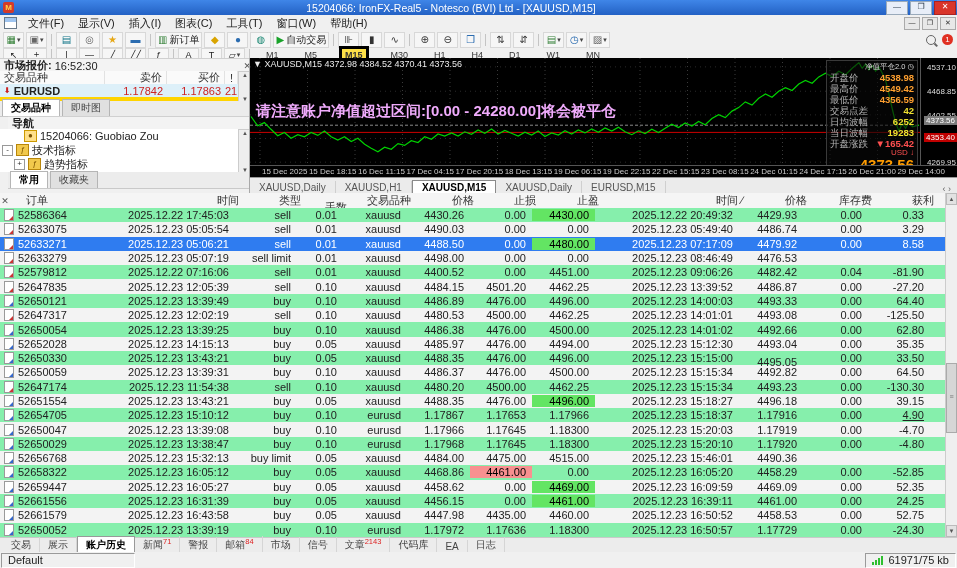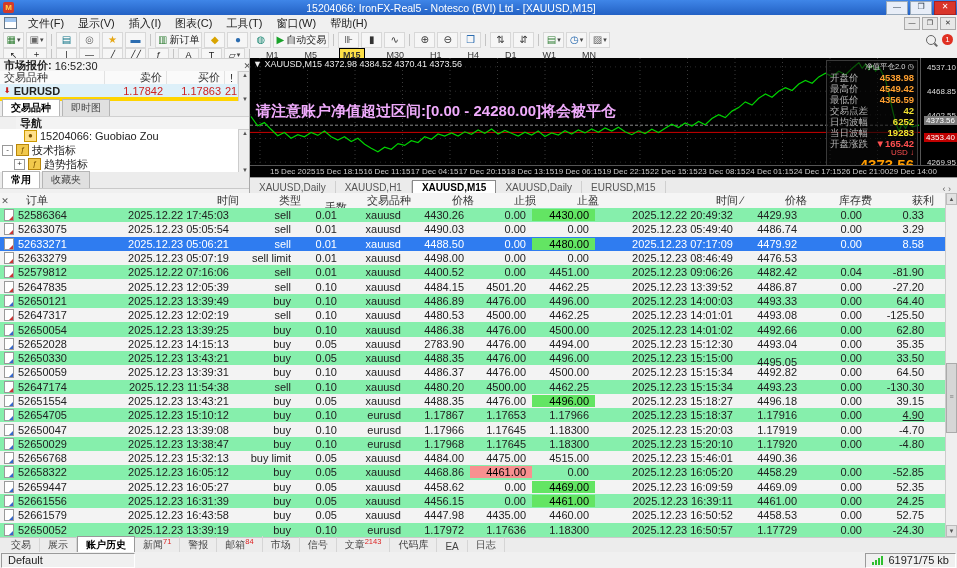--- a/index.html
+++ b/index.html
@@ -25,61 +25,61 @@
   
   #toolbar1{top:31px;left:0;right:0;height:17px;background:#f0f0f0;display:flex;align-items:center;padding-left:2px;}
   #toolbar2{top:48px;left:0;right:0;height:13px;background:#f0f0f0;display:flex;align-items:center;padding-left:2px;border-bottom:1px solid #cfcfcf;}
   .tbtn{height:14px;min-width:15px;display:flex;align-items:center;justify-content:center;
     padding:0 2px;margin:0 1px;border:1px solid #d8d8d8;background:#f6f6f6;font-size:10px;}
   .tbtn .car{font-size:7px;color:#444;margin-left:1px;}
   .tbtn .lbl{font-size:10px;margin-left:2px;color:#222;}
   .sep{width:1px;height:12px;background:#c4c4c4;margin:0 3px;}
   .tfbtn{height:12px;padding:0 3px;margin:9px;border:1px solid transparent;font-size:9px;color:#333;
     display:flex;align-items:center;}
-  .tfbtn.active{background:#fde047;border:1px solid #000000;font-weight:bold;}
+  .tfbtn.active{background:#fde047;border:3px solid #000000;font-weight:bold;}
   #tb-right{margin-left:auto;display:flex;align-items:center;margin-right:4px;}
   .lens{width:8px;height:8px;border:1.5px solid #666;border-radius:50%;position:relative;}
   .lens::after{content:"";position:absolute;width:4px;height:1.5px;background:#666;left:7px;top:8px;transform:rotate(45deg);}
   .badge-red{width:11px;height:11px;border-radius:50%;background:#e03022;color:#fff;font-size:8px;
     line-height:11px;text-align:center;margin-left:6px;}
   
   .panel-hdr{background:#f3f3f3;border:1px solid #d0d0d0;border-left:none;display:flex;align-items:center;
     font-weight:bold;padding-left:4px;}
   .panel-x{margin-left:auto;margin-right:3px;font-weight:normal;color:#555;font-size:9px;}
   #mw-hdr{top:58px;left:0;width:250px;height:13px;}
   #mw-cols{top:71px;left:0;width:238px;height:13px;background:#fafafa;border-bottom:1px solid #ddd;display:flex;color:#333;}
   #mw-cols div{border-right:1px solid #e2e2e2;display:flex;align-items:center;}
   #mw-row{top:84px;left:0;width:238px;height:13px;background:#ddf0f9;display:flex;align-items:center;}
   #mw-yellow{top:97px;left:0;width:238px;height:4px;background:#ffd400;}
   #mw-scroll{top:71px;left:238px;width:12px;height:30px;background:#eee;border:1px solid #ccc;
     display:flex;flex-direction:column;justify-content:space-between;align-items:center;font-size:6px;color:#555;}
   .ptabs{display:flex;align-items:flex-end;background:#ececec;border-bottom:1px solid #c9c9c9;}
   .ptab{padding:1px 8px;margin-left:2px;border:1px solid #b5b5b5;border-bottom:none;background:#e0e0e0;color:#444;font-size:10px;}
   .ptab.active{background:#fff;font-weight:bold;color:#000;}
   #mw-tabs{top:101px;left:0;width:250px;height:15px;}
-  #nav-hdr{top:116px;left:16px;width:250px;height:13px;}
+  #nav-hdr{top:116px;left:8px;width:250px;height:13px;}
   #nav-tree{top:129px;left:0;width:238px;height:43px;background:#fff;}
   #nav-scroll{top:129px;left:238px;width:12px;height:43px;background:#eee;border:1px solid #ccc;
     display:flex;flex-direction:column;justify-content:space-between;align-items:center;font-size:6px;color:#555;}
   .tree-row{height:14px;display:flex;align-items:center;white-space:nowrap;}
   .expander{width:9px;height:9px;border:1px solid #999;background:#fff;font-size:8px;line-height:7px;
     text-align:center;color:#333;margin-right:3px;}
   .tree-icon{width:11px;height:10px;margin-right:3px;background:#f2c94c;border:1px solid #b8860b;
     font-size:8px;line-height:9px;text-align:center;color:#7a5200;font-style:italic;}
   .tree-icon.account{background:#ffe08a;border-color:#c90;}
-  #nav-tabs{top:172px;left:0;width:250px;height:16px;}
+  #nav-tabs{top:172px;left:8px;width:250px;height:16px;}
   #left-col-border{top:58px;left:249px;width:1px;height:135px;background:#a9a9a9;}
   
   #chart{top:58px;left:250px;width:707px;height:135px;background:#000;}
   #plot{left:0;top:0;width:670px;height:107px;overflow:hidden;}
   #yaxis{left:670px;top:0;width:37px;height:107px;border-left:1px solid #555;color:#ddd;font-size:8px;}
   .ylab{position:absolute;right:2px;}
   .ybadge{position:absolute;right:1px;padding:0 2px;color:#fff;font-size:8px;}
   #xaxis{left:0;top:107px;width:707px;height:12px;border-top:1px solid #555;color:#ccc;font-size:8px;
-    display:flex;align-items:center;justify-content:space-between;padding:0 20px;box-sizing:border-box;}
+    display:flex;align-items:center;justify-content:space-between;padding:0 12px;box-sizing:border-box;}
   #ohlc{left:3px;top:1px;color:#eaeaea;font-size:9px;}
   #warn1{left:6px;top:44px;color:#f0abfc;font-size:15px;font-weight:bold;white-space:nowrap;}
   #warn2{left:36px;top:63px;color:#8f8000;font-size:12px;font-weight:bold;white-space:nowrap;}
   #info-panel{right:2px;top:2px;width:92px;background:rgba(8,8,8,.62);border:1px solid #3a3a3a;
     padding:1px 3px;box-sizing:border-box;}
   #info-title{color:#ddd;font-size:7.5px;text-align:right;}
   .info-row{display:flex;justify-content:space-between;font-size:9.5px;line-height:11px;}
   .info-row .l{color:#b5b5b5;}
   .v-orange{color:#ffa030;font-weight:bold;}
   .v-yellow{color:#f0e130;font-weight:bold;}
@@ -622,21 +622,21 @@
     </div>
     <div class="orow odd">
       <div class="cell first" style="width: 95px;">
         <span class="ord-icon buy"></span>
         <span>52652028</span>
       </div>
       <div class="cell" style="width: 140px;">2025.12.23 14:15:13</div>
       <div class="cell" style="width: 62px;">buy</div>
       <div class="cell" style="width: 46px;">0.05</div>
       <div class="cell" style="width: 64px;">xauusd</div>
-      <div class="cell" style="width: 63px;">2783.90</div>
+      <div class="cell" style="width: 63px;">4485.97</div>
       <div class="cell" style="width: 62px;">4476.00</div>
       <div class="cell" style="width: 63px;">4494.00</div>
       <div class="cell" style="width: 144px;">2025.12.23 15:12:30</div>
       <div class="cell" style="width: 64px;">4493.04</div>
       <div class="cell" style="width: 65px;">0.00</div>
       <div class="cell" style="width: 62px;">35.35</div>
     </div>
     <div class="orow">
       <div class="cell first" style="width: 95px;">
         <span class="ord-icon buy"></span>

